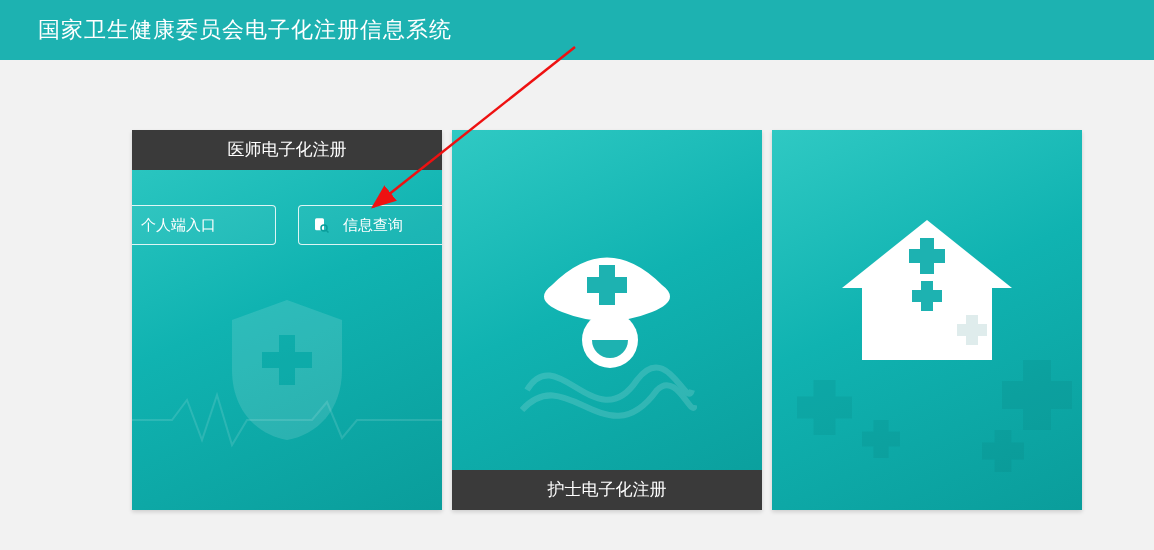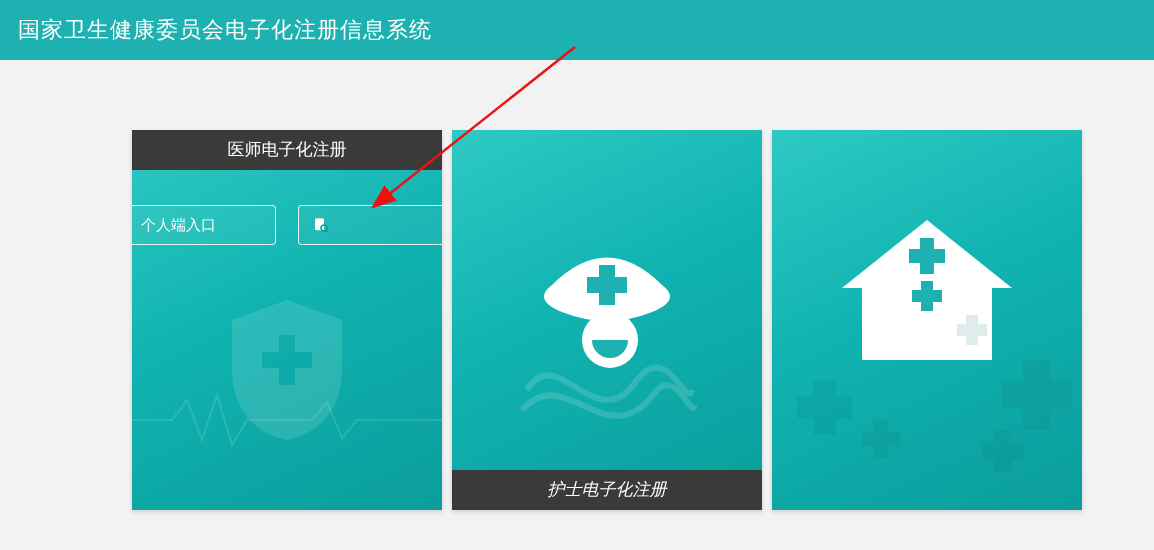--- a/index.html
+++ b/index.html
@@ -11,21 +11,21 @@
     overflow:hidden;
   }
   
   .banner {
     width:100%;
     height:60px;
     background:#1db2b1;
     color:#fff;
     display:flex;
     align-items:center;
-    padding-left:18px;
+    padding-left:38px;
     font-size:22px;
     letter-spacing:1px;
   }
 
   
   .card-row {
     display:flex;
     gap:10px;
     padding:70px 0 0 132px;
   }
@@ -42,21 +42,21 @@
     position:absolute;
     height:40px;
     line-height:40px;
     text-align:center;
     left:0; right:0;
     background:#3a3a3a;
     color:#fff;
     font-size:17px;
   }
   .card .title-top{ top:0;}
-  .card .title-bot{ bottom:0;font-style:italic;}
+  .card .title-bot{ bottom:0;}
 
   
   .btn-col{
     position:absolute;
     top:75px;
     left:50%;
     transform:translateX(-50%);
     display:flex;
     flex-direction:row;
     gap:22px;
@@ -167,20 +167,21 @@
         <span class="lbl">个人端入口</span>
       </div>
       <div class="mbtn">
         <span class="ic">
           <svg width="18" height="18" viewBox="0 0 24 24" fill="#fff">
             <rect x="4" y="3" width="12" height="16" rx="2" fill="#fff"></rect>
             <circle cx="16" cy="16" r="4" fill="none" stroke="#0a9d9b" stroke-width="2"></circle>
             <line x1="19" y1="19" x2="22" y2="22" stroke="#0a9d9b" stroke-width="2"></line>
           </svg>
         </span>
+        <span class="lbl">信息查询</span>
       </div>
     </div>
   </div>
 
   <div class="card">
     <svg class="cap-wrap" width="150" height="130" viewBox="0 0 150 130">
 
       <path d="M20 45 Q75 -10 130 45 Q150 60 120 72 Q75 90 30 72 Q0 60 20 45 Z" fill="#fff"></path>
       <path d="M67 25 h16 v12 h12 v16 h-12 v12 h-16 v-12 h-12 v-16 h12 Z" fill="#1db2b1"></path>
 

